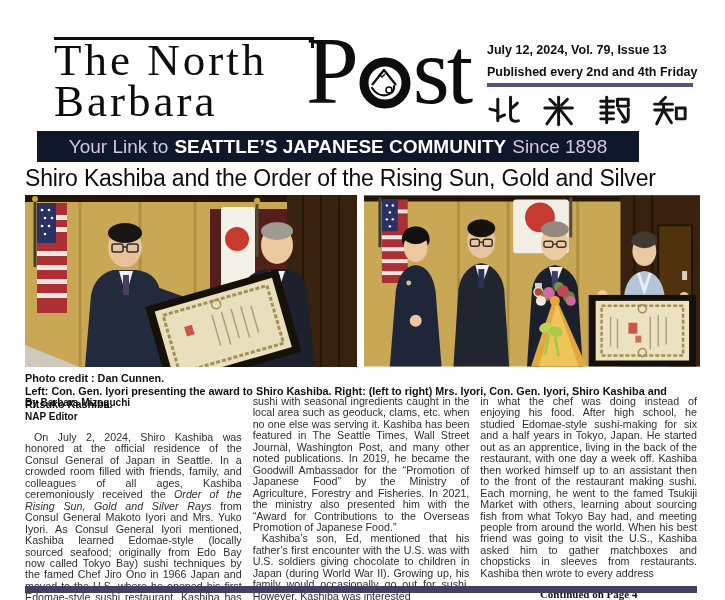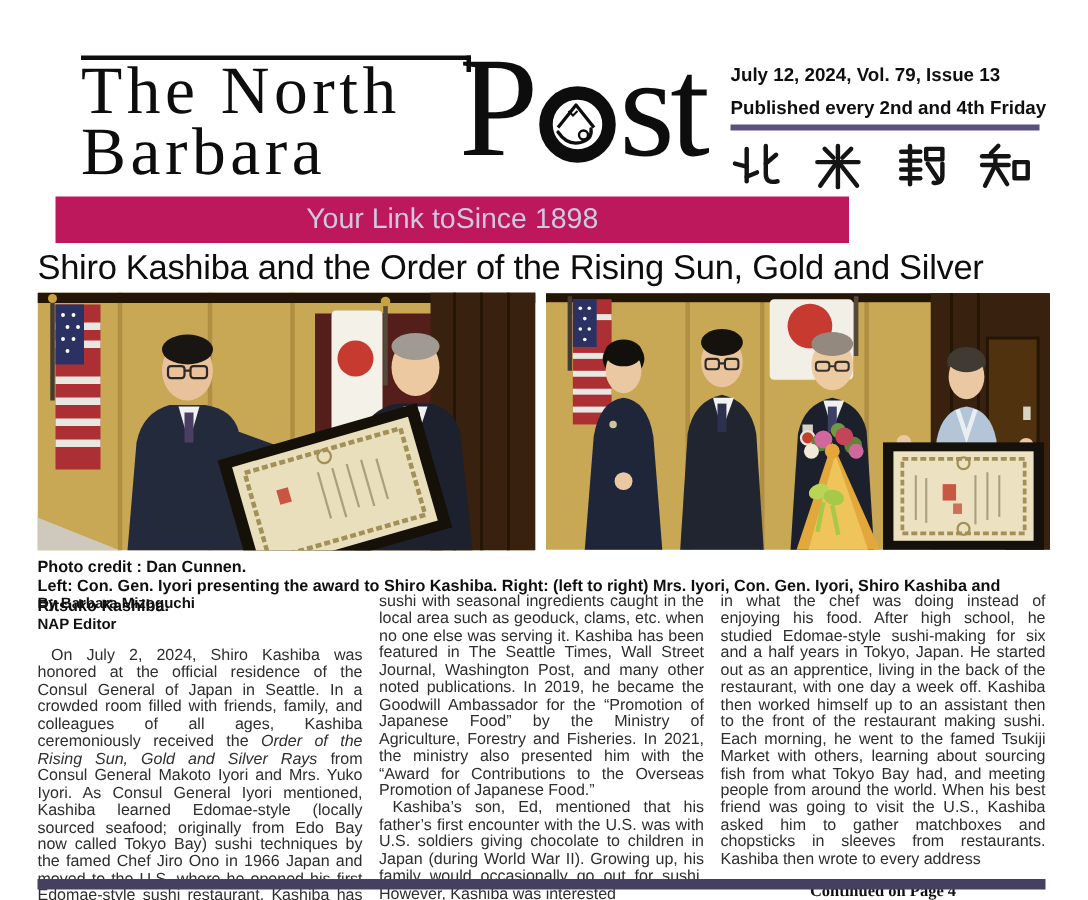--- a/index.html
+++ b/index.html
@@ -18,21 +18,21 @@
              letter-spacing:-3px;}
   .logo-post .o-art{margin:0 2px 10px 3px;}
 
   .issue-block{position:absolute;left:487px;top:43px;width:206px;}
   .issue-line,.schedule-line{font-weight:700;font-size:12.5px;color:#0f0f0f;white-space:nowrap;}
   .schedule-line{margin-top:8px;}
   .masthead-rule{height:4px;background:#5a5180;margin-top:4px;}
   .jp-title{display:block;margin-top:8px;}
 
   
-  .banner{position:absolute;left:37px;top:131px;width:529px;height:31px;background:#be185d;
+  .banner{position:absolute;left:37px;top:131px;width:602px;height:31px;background:#0f172a;
           display:flex;align-items:center;justify-content:center;font-size:19px;
           color:#cfc8e0;white-space:nowrap;}
   .banner .hl{color:#ffffff;font-weight:700;margin:0 6px;}
 
   
   .headline{position:absolute;left:25px;top:165px;width:675px;text-align:left;
             font-size:23px;font-weight:400;color:#0d0d0d;letter-spacing:-0.2px;}
 
   
   .photos{position:absolute;left:25px;top:195px;width:675px;height:172px;display:flex;gap:7px;}
@@ -120,20 +120,21 @@
               <path d="M10 15 L18 28"></path>
             <path d="M23 13 H32 V24 H23 Z"></path>
           </g>
         </g>
       </svg>
     </div>
   </div>
 
   <div class="banner">
     <span>Your Link to</span>
+    <span class="hl">SEATTLE’S JAPANESE COMMUNITY</span>
     <span>Since 1898</span>
   </div>
 
   <div class="headline">Shiro Kashiba and the Order of the Rising Sun, Gold and Silver Rays</div>
 
   <div class="photos">
 
     <svg class="photo" width="332" viewBox="0 0 332 172">
       <rect width="332" height="172" fill="#c9a855"></rect>
       <g stroke="#9a7c33" stroke-width="3" opacity="0.55">

